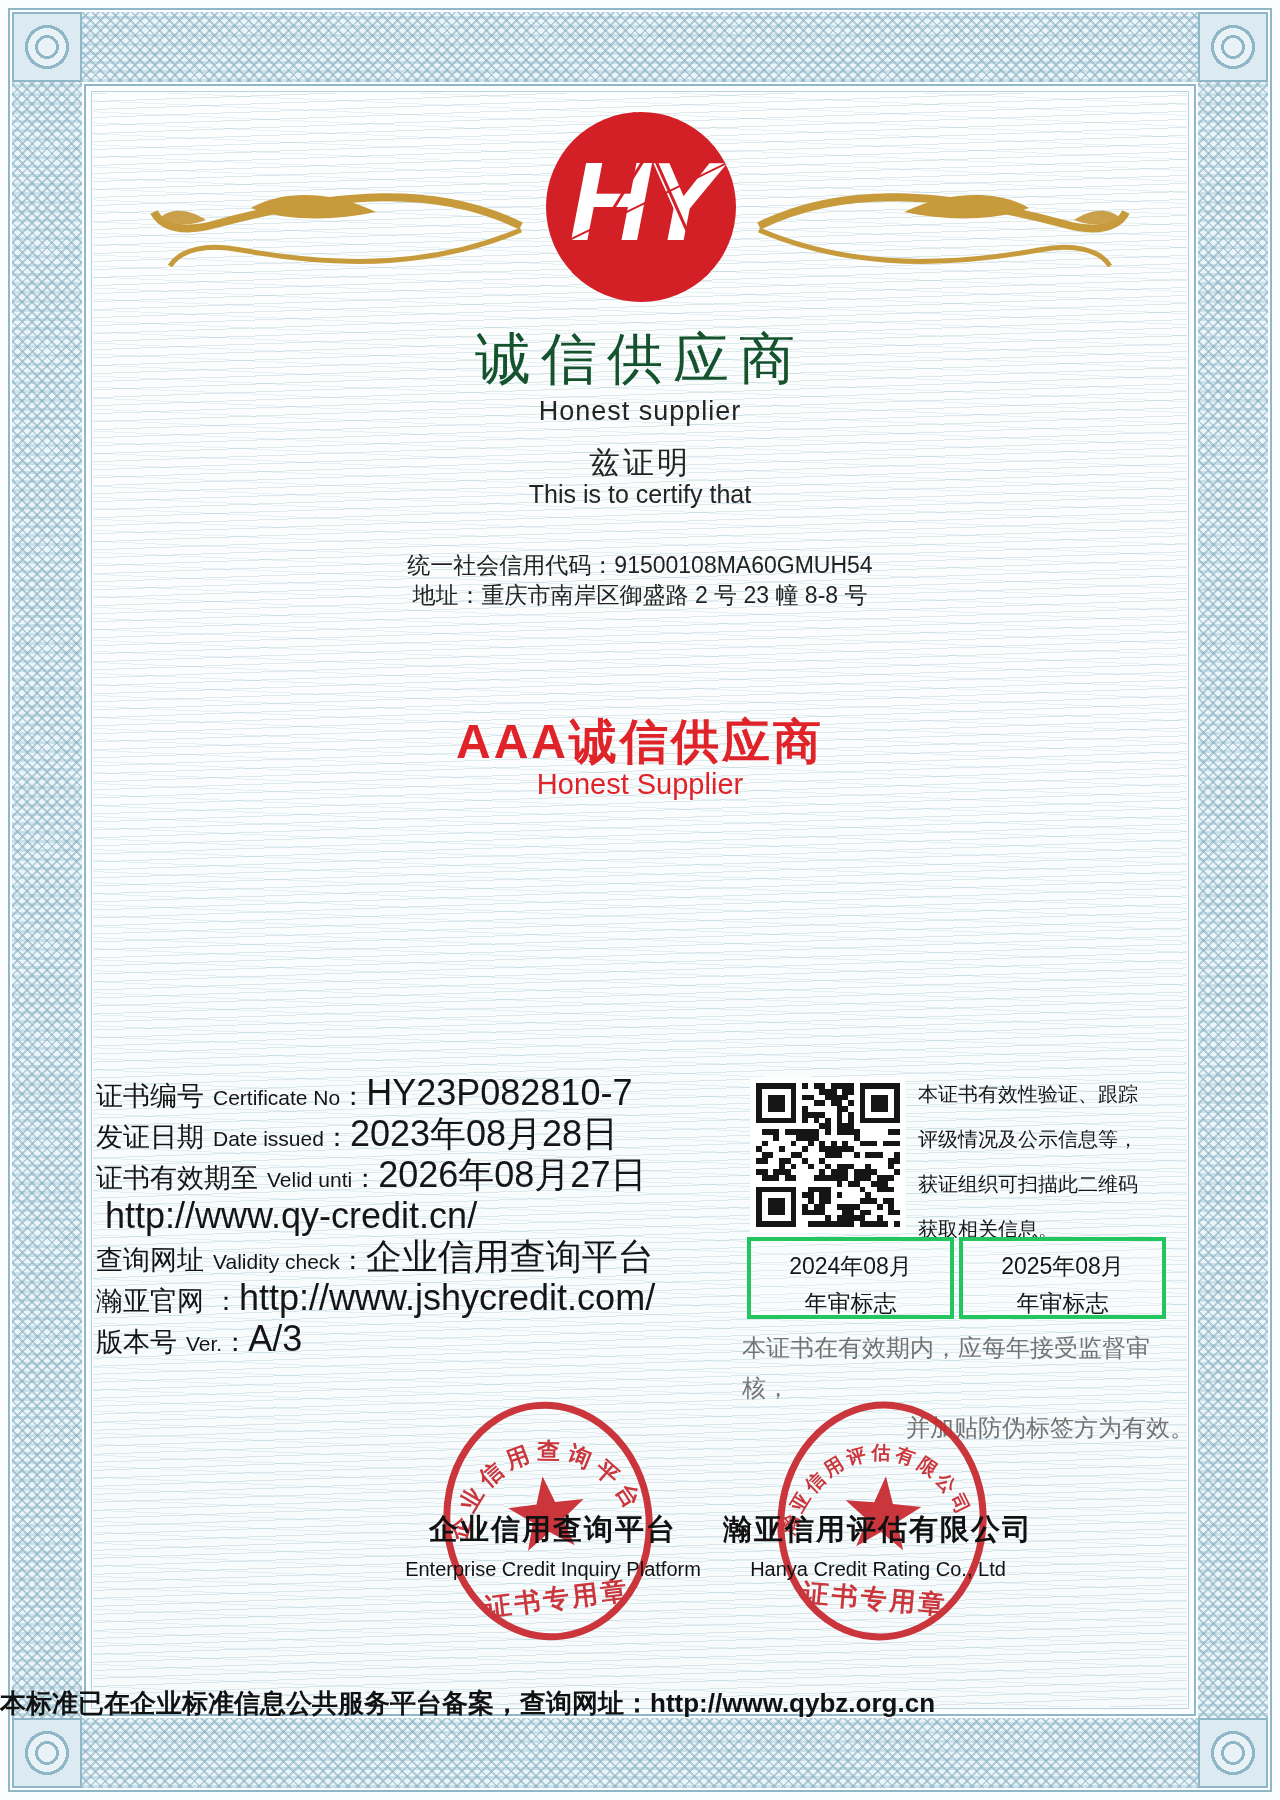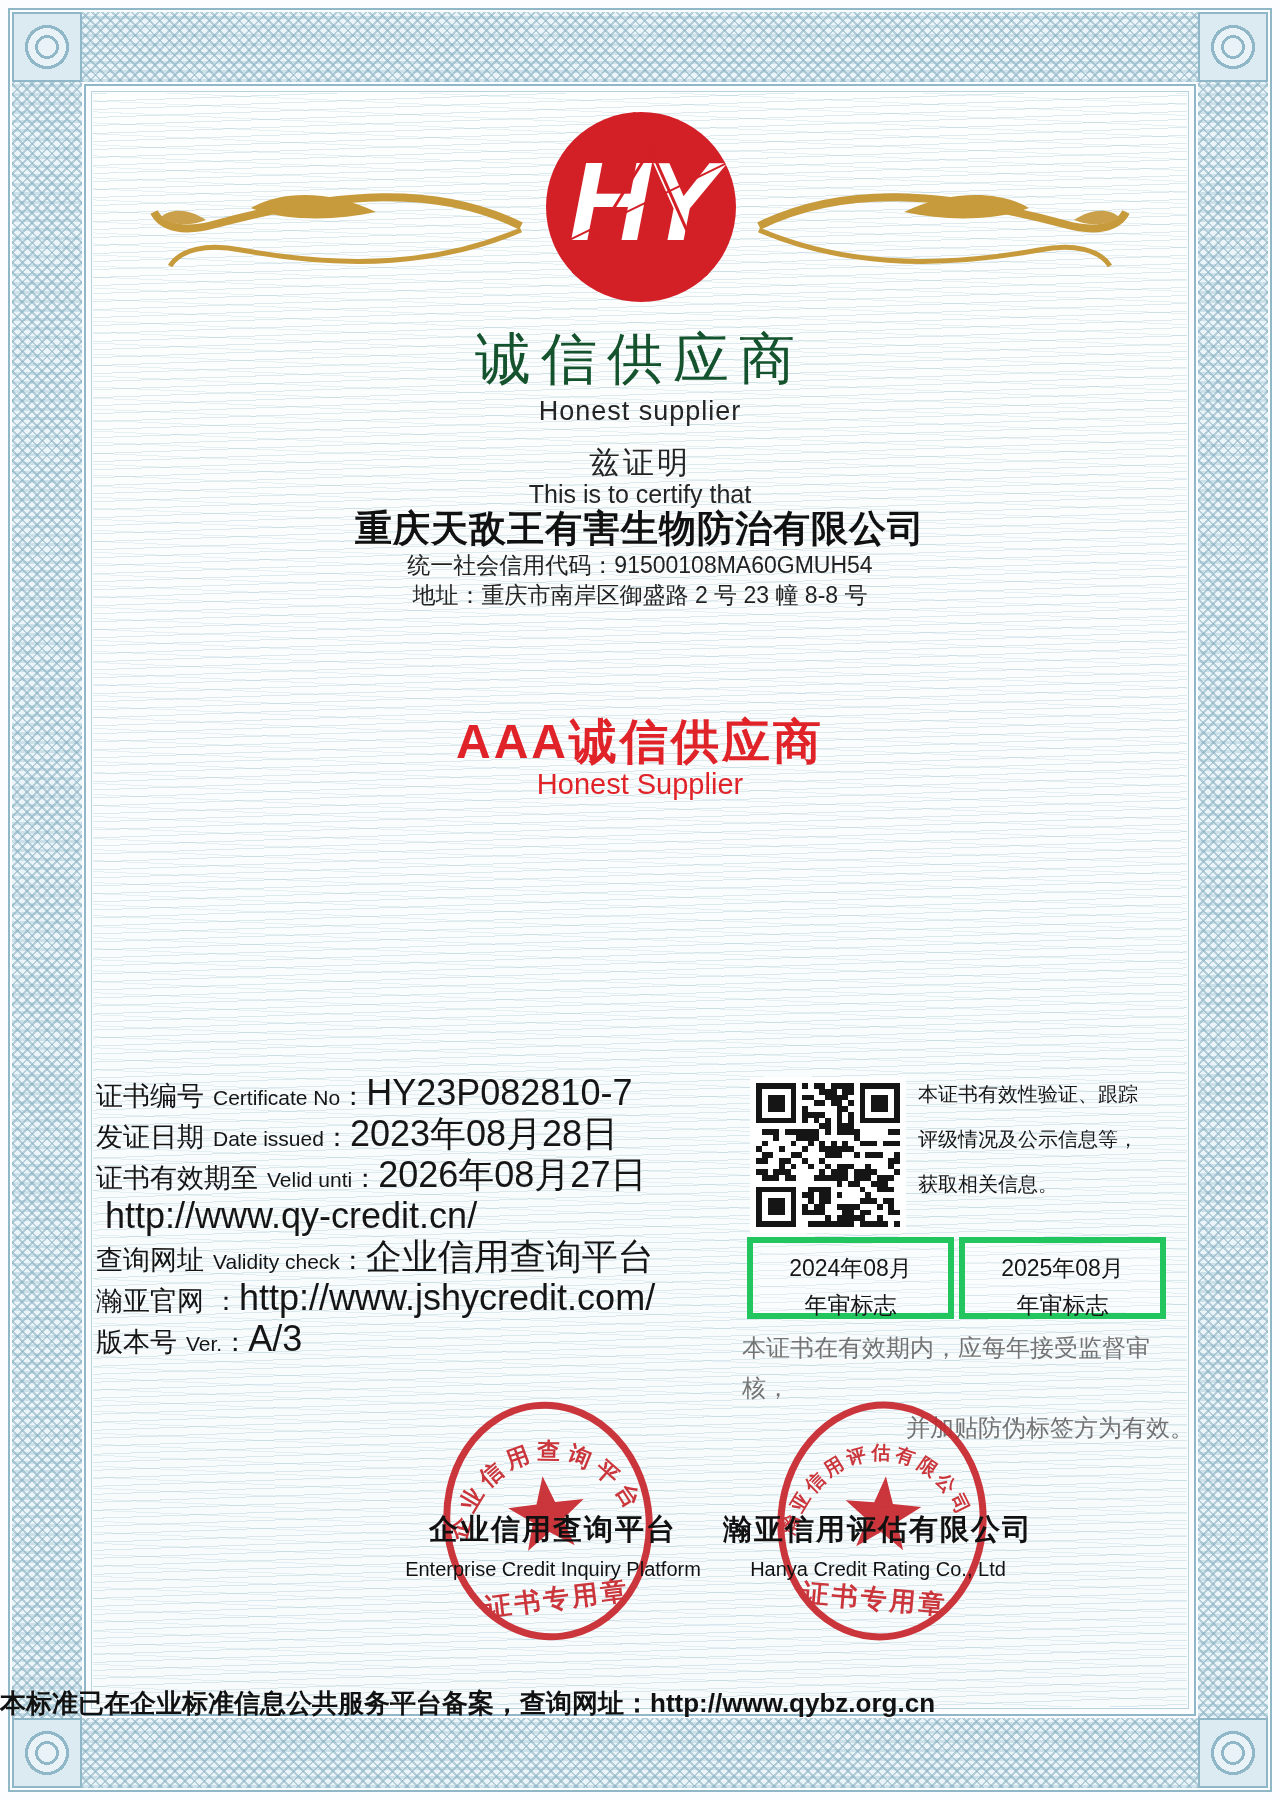--- a/index.html
+++ b/index.html
@@ -56,21 +56,21 @@
   .d-line{height:41px;line-height:41px;white-space:nowrap;color:#151515;}
   .d-zh{font-size:27px;}
   .d-en{font-size:21px;margin-left:9px;}
   .d-sep{font-size:26px;}
   .d-val{font-size:36px;}
 
   
   .qr-box{position:absolute;left:750px;top:1077px;width:156px;height:156px;background:#ffffff;z-index:2;}
   .qr-box svg{position:absolute;left:6px;top:6px;}
   .qr-info{position:absolute;left:918px;top:1072px;width:290px;font-size:20px;line-height:45px;color:#161616;z-index:2;}
-  .year-box{position:absolute;top:1237px;width:207px;height:82px;border:6px solid #22c55e;box-sizing:border-box;text-align:center;font-size:23px;color:#161616;z-index:2;background:rgba(255,255,255,.25);}
+  .year-box{position:absolute;top:1237px;width:207px;height:82px;border:4px solid #22c55e;box-sizing:border-box;text-align:center;font-size:23px;color:#161616;z-index:2;background:rgba(255,255,255,.25);}
   .yb1{left:747px;} .yb2{left:959px;}
   .year-box .l1{margin-top:10px;} .year-box .l2{margin-top:6px;}
   .note{position:absolute;left:742px;top:1328px;width:452px;font-size:24px;line-height:40px;color:#737373;z-index:2;}
   .note .n2{text-align:right;}
 
   
   .seal{position:absolute;top:1396px;width:220px;height:250px;z-index:3;opacity:.92;}
   .seal-l{left:438px;transform:rotate(-7deg);}
   .seal-r{left:772px;transform:rotate(5deg);}
   .org{position:absolute;top:1510px;text-align:center;z-index:4;}
@@ -124,21 +124,20 @@
     <span class="hy">HY</span>
     <span class="crack crack1"></span>
     <span class="crack crack2"></span>
     <span class="crack crack3"></span>
   </div>
 
   <div class="title-zh">诚信供应商</div>
   <div class="title-en">Honest supplier</div>
   <div class="certify-zh">兹证明</div>
   <div class="certify-en">This is to certify that</div>
-  <div class="company">重庆天敌王有害生物防治有限公司</div>
   <div class="credit">统一社会信用代码：91500108MA60GMUH54</div>
   <div class="address">地址：重庆市南岸区御盛路 2 号 23 幢 8-8 号</div>
 
   <div class="aaa-zh">AAA诚信供应商</div>
   <div class="aaa-en">Honest Supplier</div>
 
   <div class="details">
     <div class="d-line">
       <span class="d-zh">证书编号</span><span class="d-en">Certificate No</span><span class="d-sep">：</span><span class="d-val">HY23P082810-7</span>
     </div>
@@ -474,20 +473,21 @@
         <rect x="19" y="24" width="1" height="1"></rect>
         <rect x="20" y="24" width="1" height="1"></rect>
         <rect x="21" y="24" width="1" height="1"></rect>
         <rect x="22" y="24" width="1" height="1"></rect>
         <rect x="24" y="24" width="1" height="1"></rect>
       </svg>
   </div>
   <div class="qr-info">
     <div>本证书有效性验证、跟踪</div>
     <div>评级情况及公示信息等，</div>
+    <div>获证组织可扫描此二维码</div>
     <div>获取相关信息。</div>
   </div>
 
   <div class="year-box yb1">
     <div class="l1">2024年08月</div>
     <div class="l2">年审标志</div>
   </div>
   <div class="year-box yb2">
     <div class="l1">2025年08月</div>
     <div class="l2">年审标志</div>

